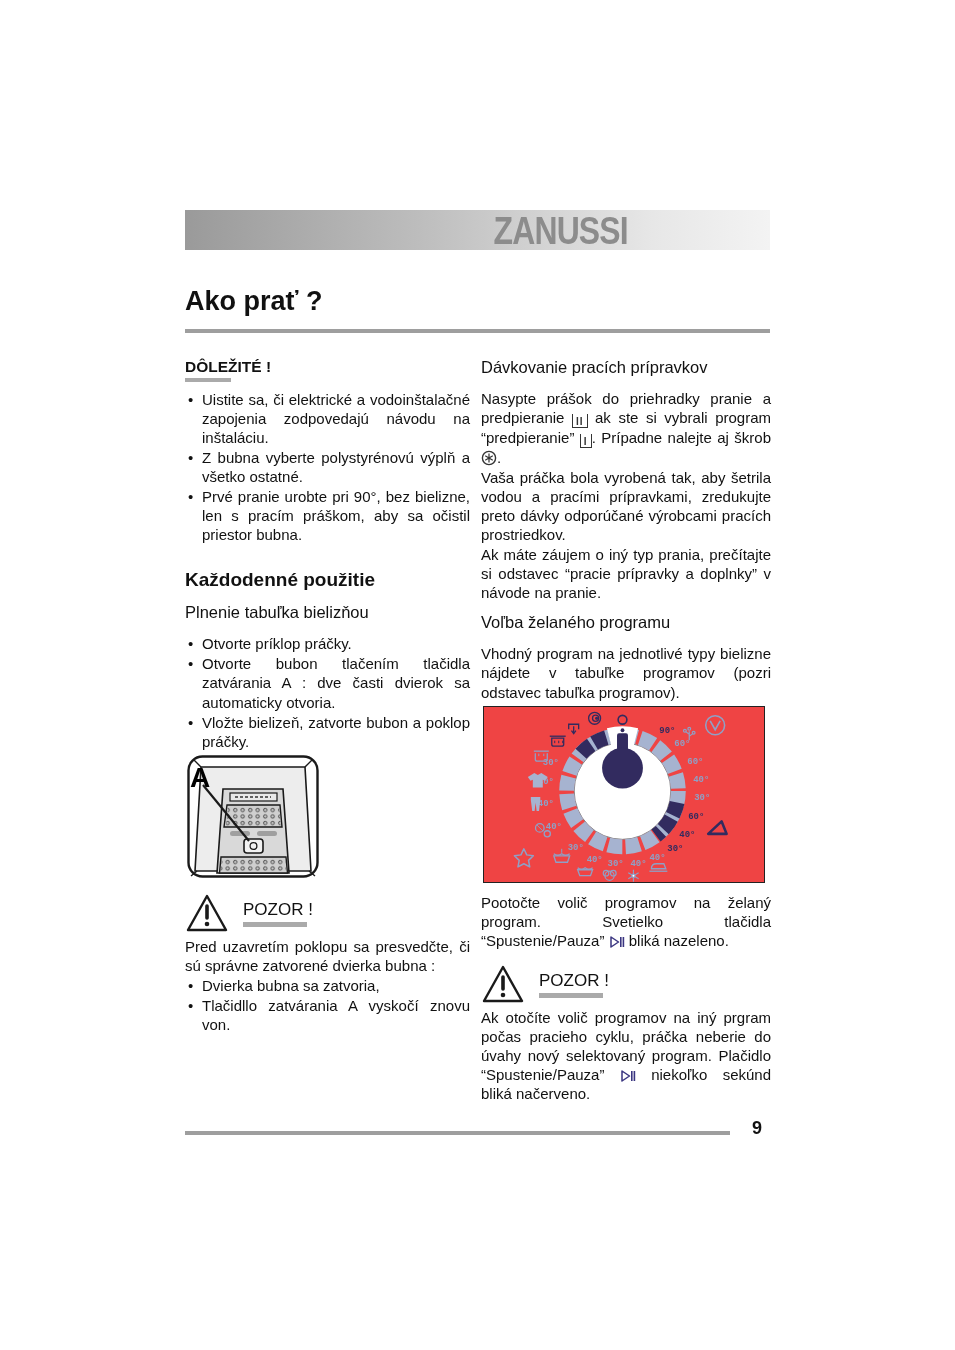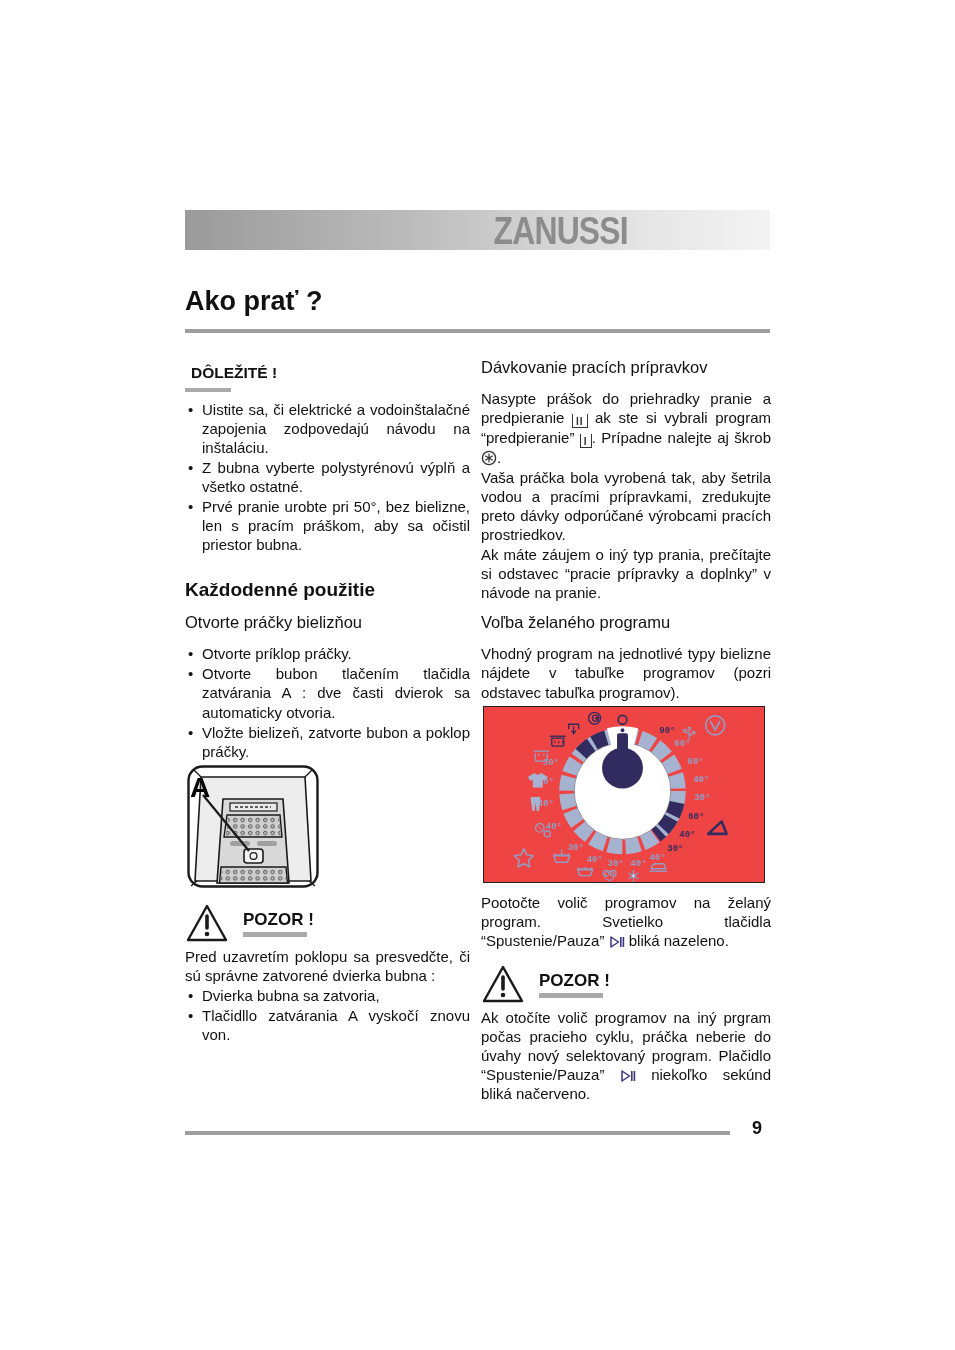--- a/index.html
+++ b/index.html
@@ -23,36 +23,36 @@
   .footer-rule { left:185px; top:1131px; width:545px; }
   .page-num { position:absolute; left:752px; top:1118px; font-size:18px; font-weight:bold; }
 
   .col { position:absolute; top:358px; }
   .col-left  { left:185px; width:285px; }
   .col-right { left:481px; width:290px; }
 
   h2.sec { font-size:19px; font-weight:bold; margin:0 0 12px; }
   h3.sub { font-size:16.5px; font-weight:normal; margin:0 0 12px; }
   .imp-wrap { margin:0 0 8px; }
-  .imp { font-size:15.5px; font-weight:bold; margin:6px; }
+  .imp { font-size:15.5px; font-weight:bold; margin:0; }
   .ubar { width:46px; height:4px; background:#aaa; margin-top:2px; }
 
   .b { position:relative; padding-left:17px; text-align:justify;
        font-size:15px; line-height:1.27; margin-bottom:1px; }
   .b::before { content:"•"; position:absolute; left:3px; top:0; }
   p.body { font-size:15px; line-height:1.27; text-align:justify; margin:0 0 1px; }
   .gap-s { height:10px; } .gap-l { height:24px; }
 
   
   .machine { margin:4px 0 0 2px; display:block; }
 
   
   .warn-row { display:flex; align-items:center; gap:14px; margin:14px 0 4px; }
   .warn-title-wrap { padding-top:2px; }
-  .warn-title { font-size:17px; font-weight:bold; }
+  .warn-title { font-size:17px; font-weight:normal; }
   .warn-bar { width:64px; height:5px; background:#aaa; margin-top:2px; }
 
   
   .comp {
     display:inline-block; border:1.5px solid #333; border-top:none;
     font-size:10px; font-weight:bold; line-height:11px; padding:2px 3px 0;
     letter-spacing:1px; vertical-align:-2px; color:#333;
   }
   .inline-svg { vertical-align:-3px; }
 
@@ -75,25 +75,25 @@
 
   <div class="col col-left">
 
     <div class="imp-wrap">
       <div class="imp">DÔLEŽITÉ !</div>
       <div class="ubar"></div>
     </div>
 
     <div class="b">Uistite sa, či elektrické a vodoinštalačné zapojenia zodpovedajú návodu na inštaláciu.</div>
     <div class="b">Z bubna vyberte polystyrénovú výplň a všetko ostatné.</div>
-    <div class="b">Prvé pranie urobte pri 50°, bez bielizne, len s pracím práškom, aby sa očistil priestor bubna.</div>
+    <div class="b">Prvé pranie urobte pri 90°, bez bielizne, len s pracím práškom, aby sa očistil priestor bubna.</div>
 
     <div class="gap-l"></div>
     <h2 class="sec">Každodenné použitie</h2>
-    <h3 class="sub">Otvorte práčky bielizňou</h3>
+    <h3 class="sub">Plnenie tabuľka bielizňou</h3>
 
     <div class="b">Otvorte príklop práčky.</div>
     <div class="b">Otvorte bubon tlačením tlačidla zatvárania A : dve časti dvierok sa automaticky otvoria.</div>
     <div class="b">Vložte bielizeň, zatvorte bubon a poklop práčky.</div>
 
     <svg class="machine" width="132" height="124" viewBox="0 0 132 124">
       <defs>
         <pattern id="dots" width="7.5" height="6.5" patternUnits="userSpaceOnUse">
           <circle cx="3.2" cy="3" r="1.7" fill="none" stroke="#333" stroke-width="0.9"></circle>
         </pattern>

